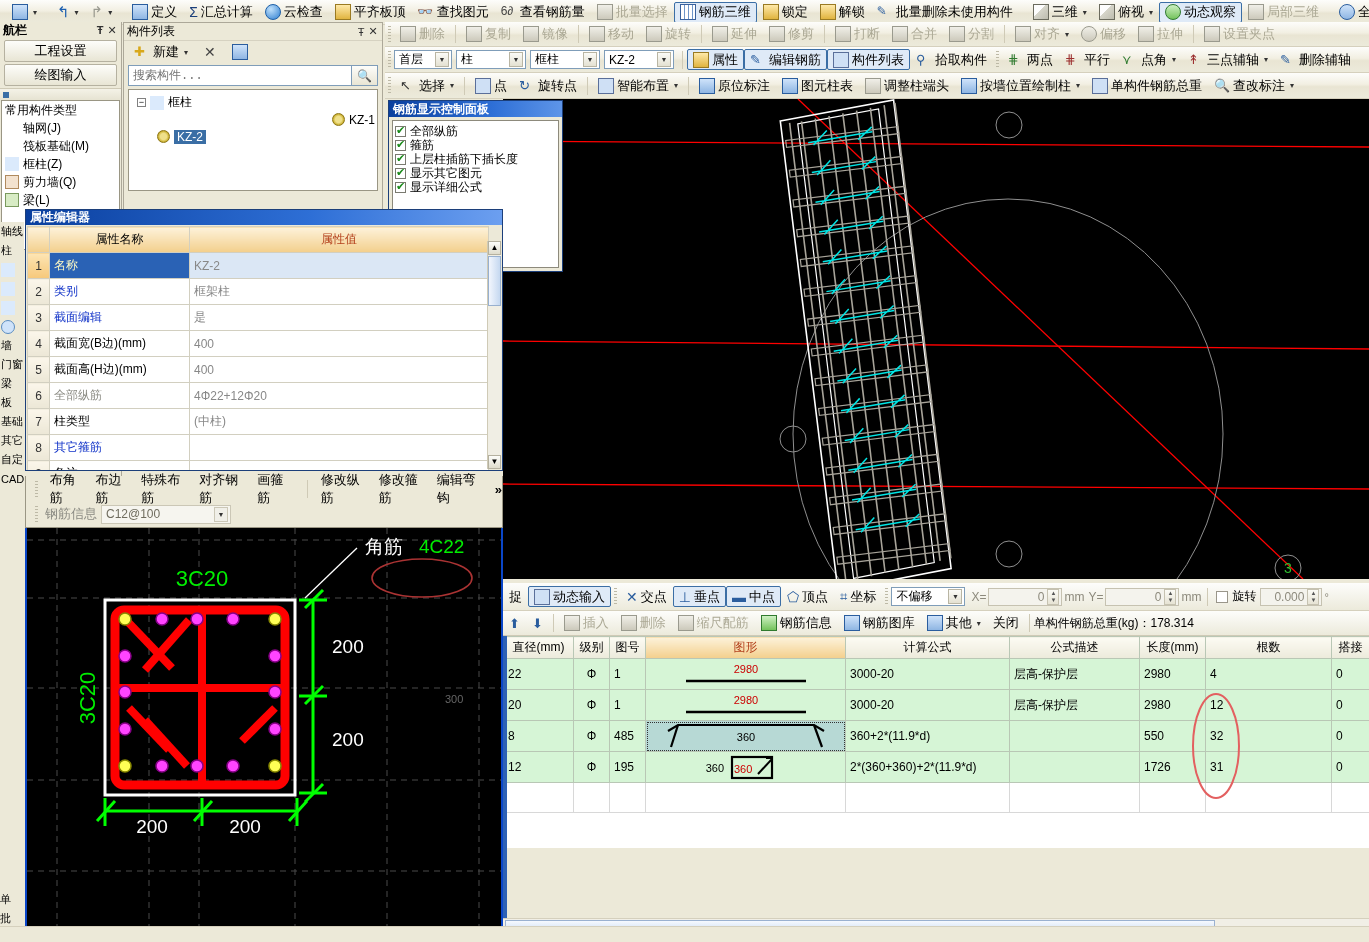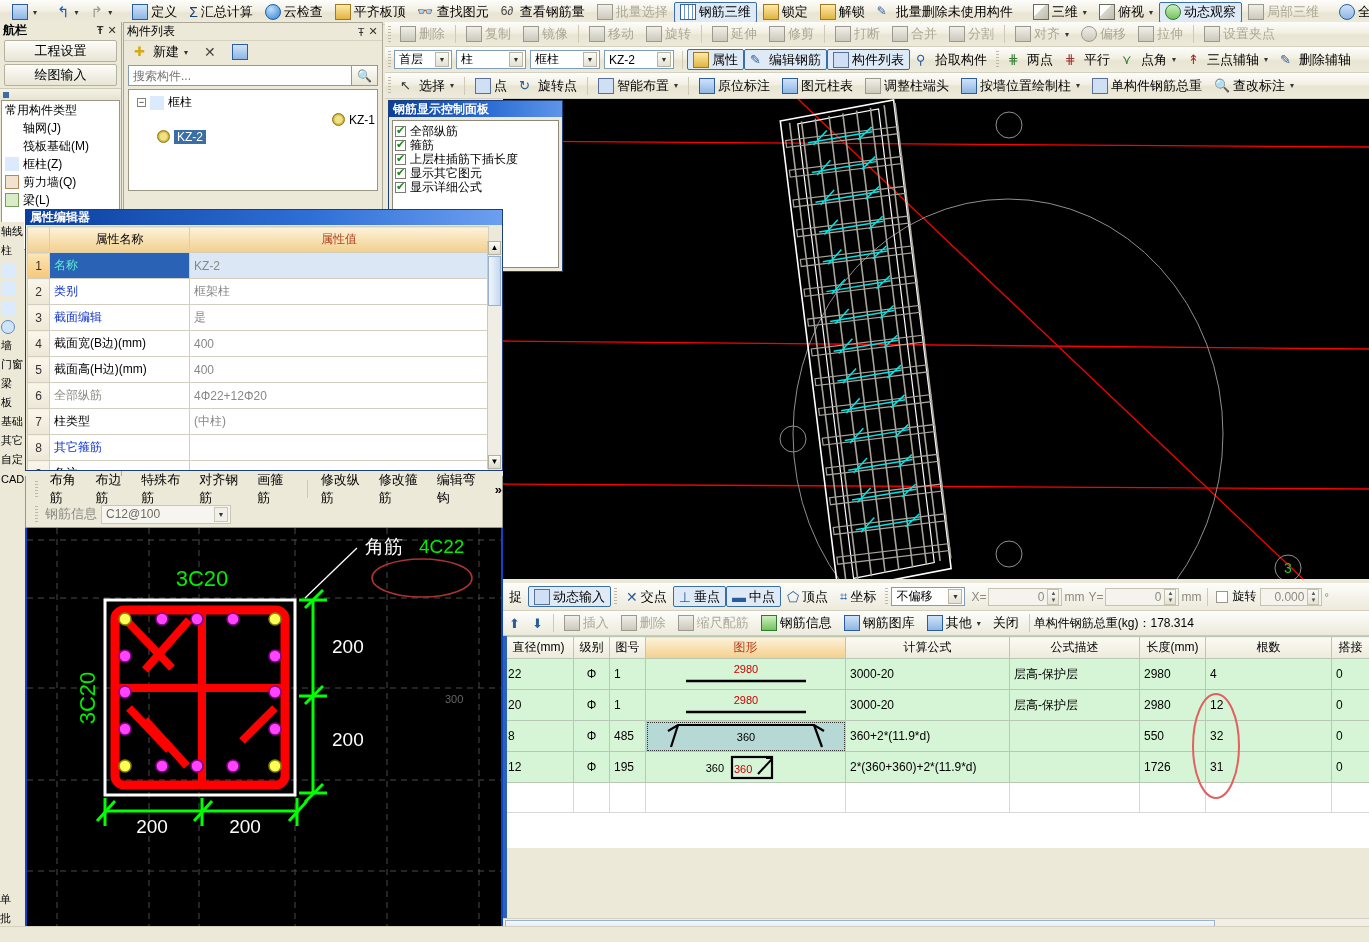--- a/index.html
+++ b/index.html
@@ -86,21 +86,21 @@
 
   
   #complist { position:absolute; left:123px; top:22px; width:260px; height:190px;
               background:#ece9d8; border:1px solid #aca899; }
   #complist .cap { height:18px; display:flex; align-items:center; padding:0 3px;
                    font-size:12px; border-bottom:1px solid #d6d2c1;}
   #complist .cmdrow { height:22px; display:flex; align-items:center; gap:4px; padding:0 4px; }
   #searchrow { display:flex; margin:2px 4px; }
   #searchrow input { flex:1; height:21px; border:1px solid #7f9db9; outline:none;
                      font-size:12px; color:#9b9b95; padding:0 4px;
-                     font-family:Liberation Sans, sans-serif; }
+                     font-family:Liberation Mono, monospace; }
   #searchrow .sbtn { width:26px; height:21px; border:1px solid #7f9db9; border-left:none;
                      background:linear-gradient(#fdfdfa,#e8e5d4);
                      display:flex;align-items:center;justify-content:center; }
   #ctree { margin:3px 4px 0 4px; background:#fff; border:1px solid #9a9684;
            height:102px; font-size:12px; padding:4px 2px; }
   .trow { display:flex; align-items:center; height:17px; }
   .tsq { width:9px;height:9px;border:1px solid #808080;background:#fff;
          font-size:9px;line-height:7px;text-align:center;color:#000; margin-right:4px;}
   .tsel { background:#3a6ea5; color:#fff; padding:0 3px; }
   .flower { width:13px;height:13px;border-radius:50%;
@@ -129,21 +129,21 @@
   #ptable { width:100%; border-collapse:collapse; font-size:12px; table-layout:fixed; }
   #ptable th, #ptable td { border:1px solid #d2cfc0; height:19px; padding:4px 4px;
                            overflow:hidden; white-space:nowrap; }
   #ptable th { background:linear-gradient(#fdf2da,#f3cf8c); font-weight:normal; }
   #ptable th.vh { color:#b3401c;margin-top:8px; }
   #ptable td.idx { background:linear-gradient(#fbf6ea,#ece7d6); text-align:center;
                    width:22px; color:#333; }
   #ptable td.nm { width:140px; }
   #ptable td.val { color:#888; }
   #ptable tr.sel td.idx { background:linear-gradient(#fde5b4,#f6c87a); }
-  #ptable tr.sel td.nm { background:#2a62b5; color:#5eead4; }
+  #ptable tr.sel td.nm { background:#2a62b5; color:#fef9c3; }
   #ptable tr.sel td.val { background:#dbe7f5; }
   .lnk { color:#1032c8; }
   .gry { color:#8a8a82; }
   .plus { display:inline-block;width:9px;height:9px;border:1px solid #9a968a;
           font-size:9px;line-height:7px;text-align:center;color:#555;margin-right:4px; }
   #pscroll { position:absolute; right:1px; top:31px; width:14px; height:228px;
              background:#f0eee4; border-left:1px solid #cfcab6; }
   #pscroll .ar { height:14px; background:linear-gradient(#fdfdfa,#dfdccc);
                  border:1px solid #b5b1a0; font-size:8px; text-align:center; line-height:12px;}
   #pscroll .thumb { height:50px; margin-top:1px; background:linear-gradient(to right,#f2f6fd,#c5d8f0);

